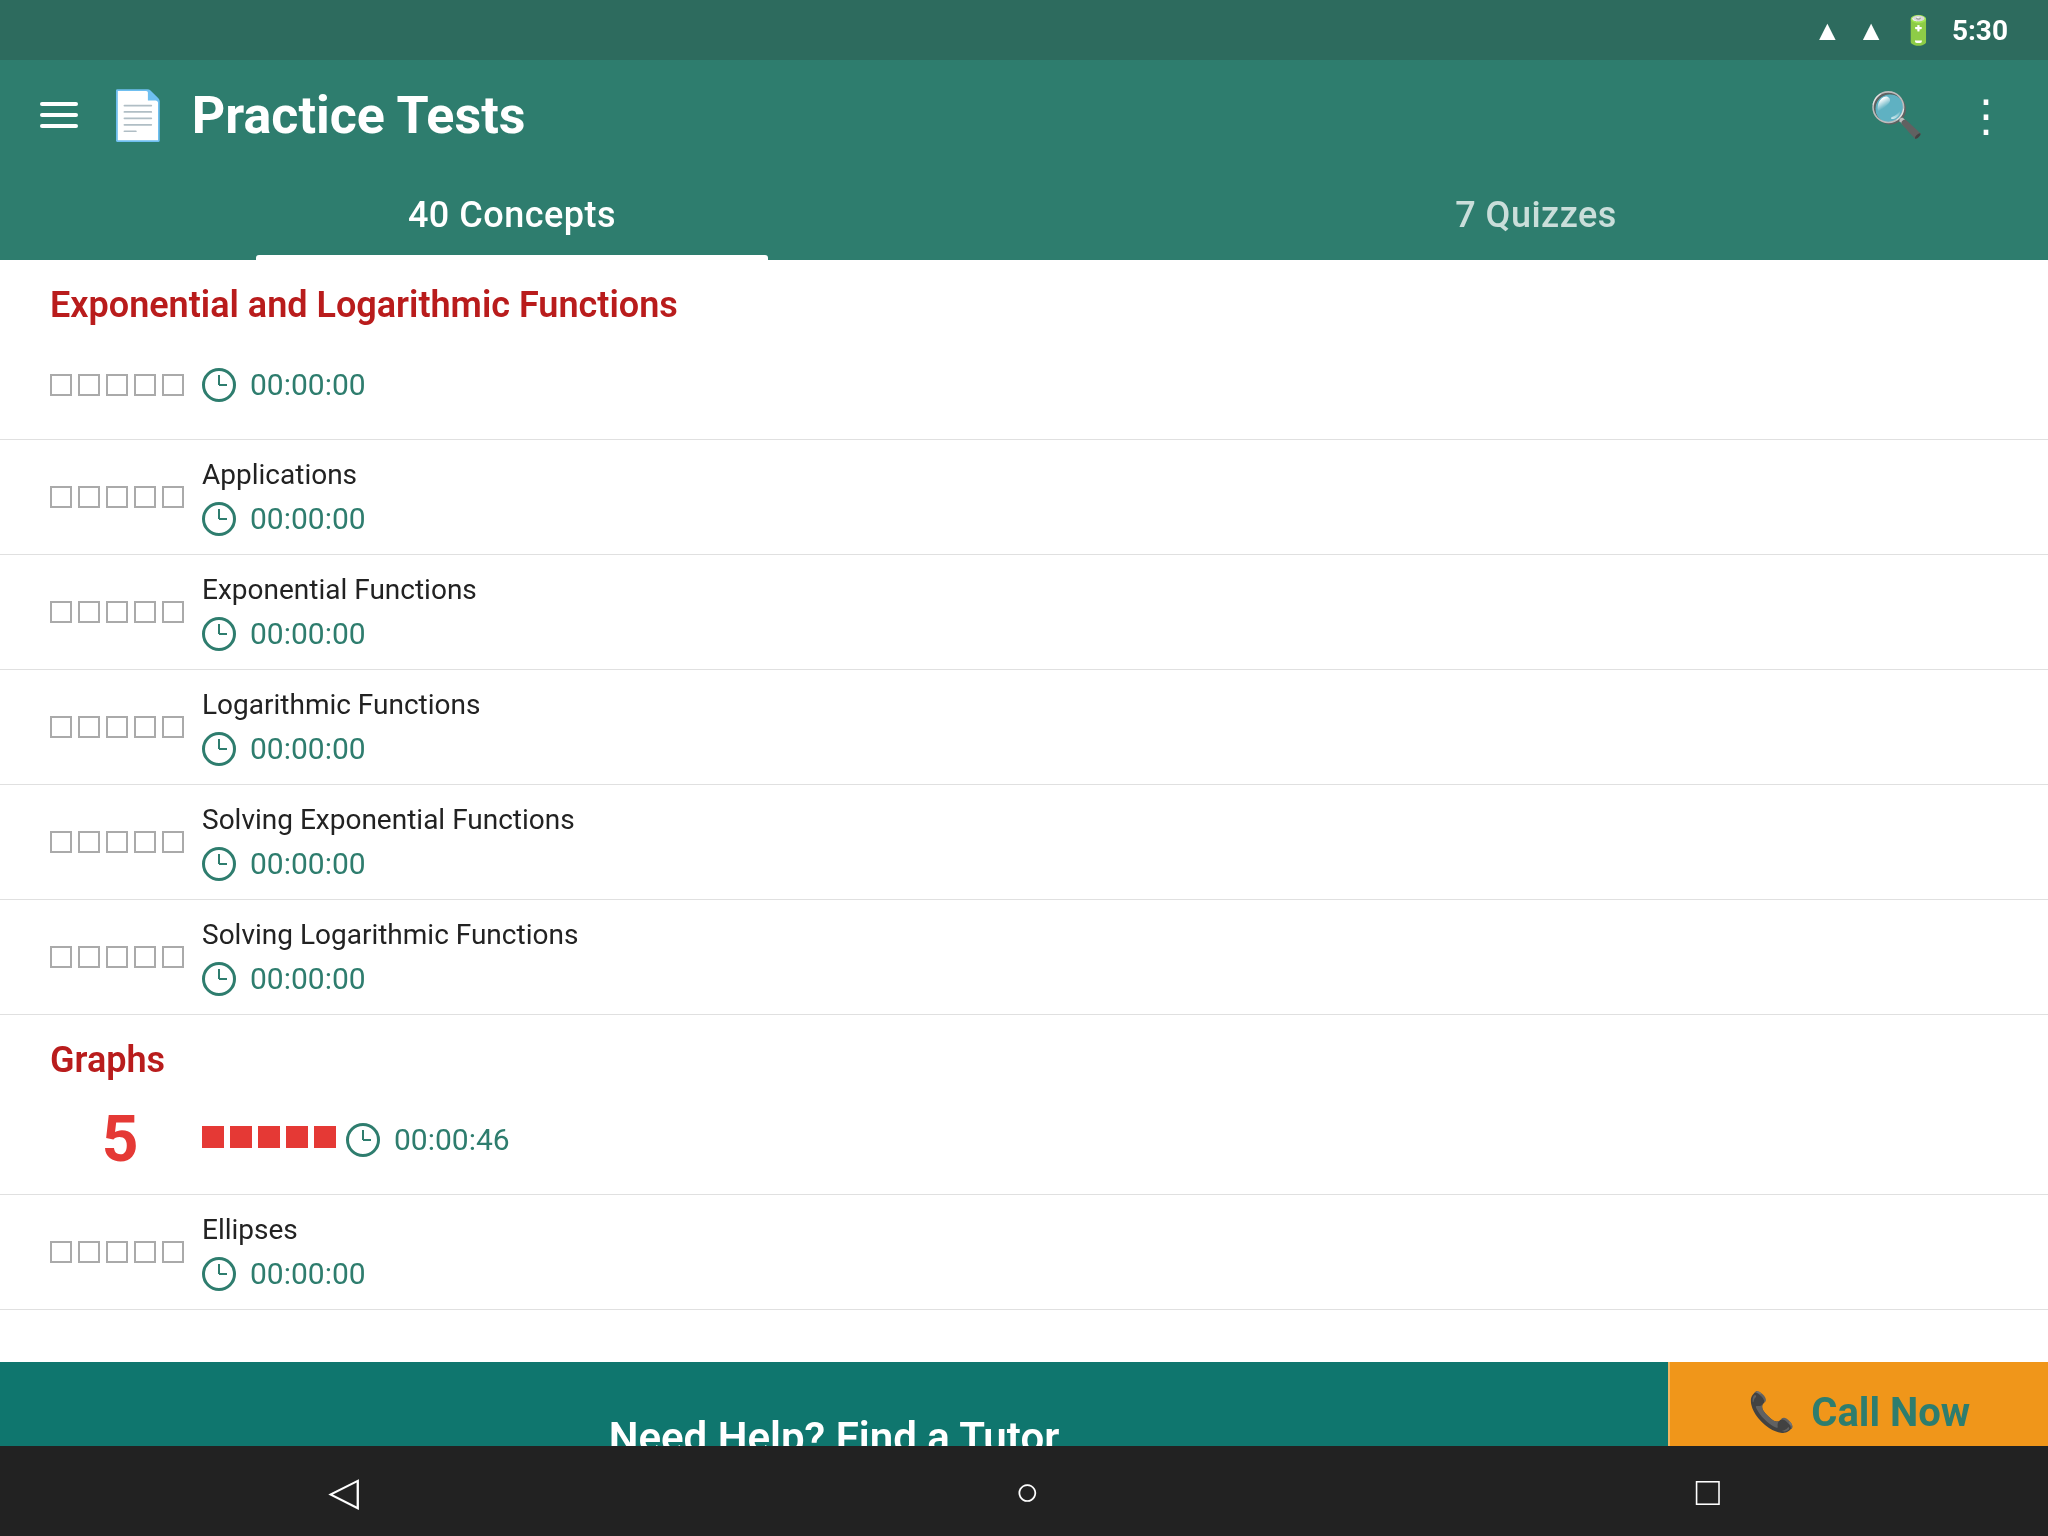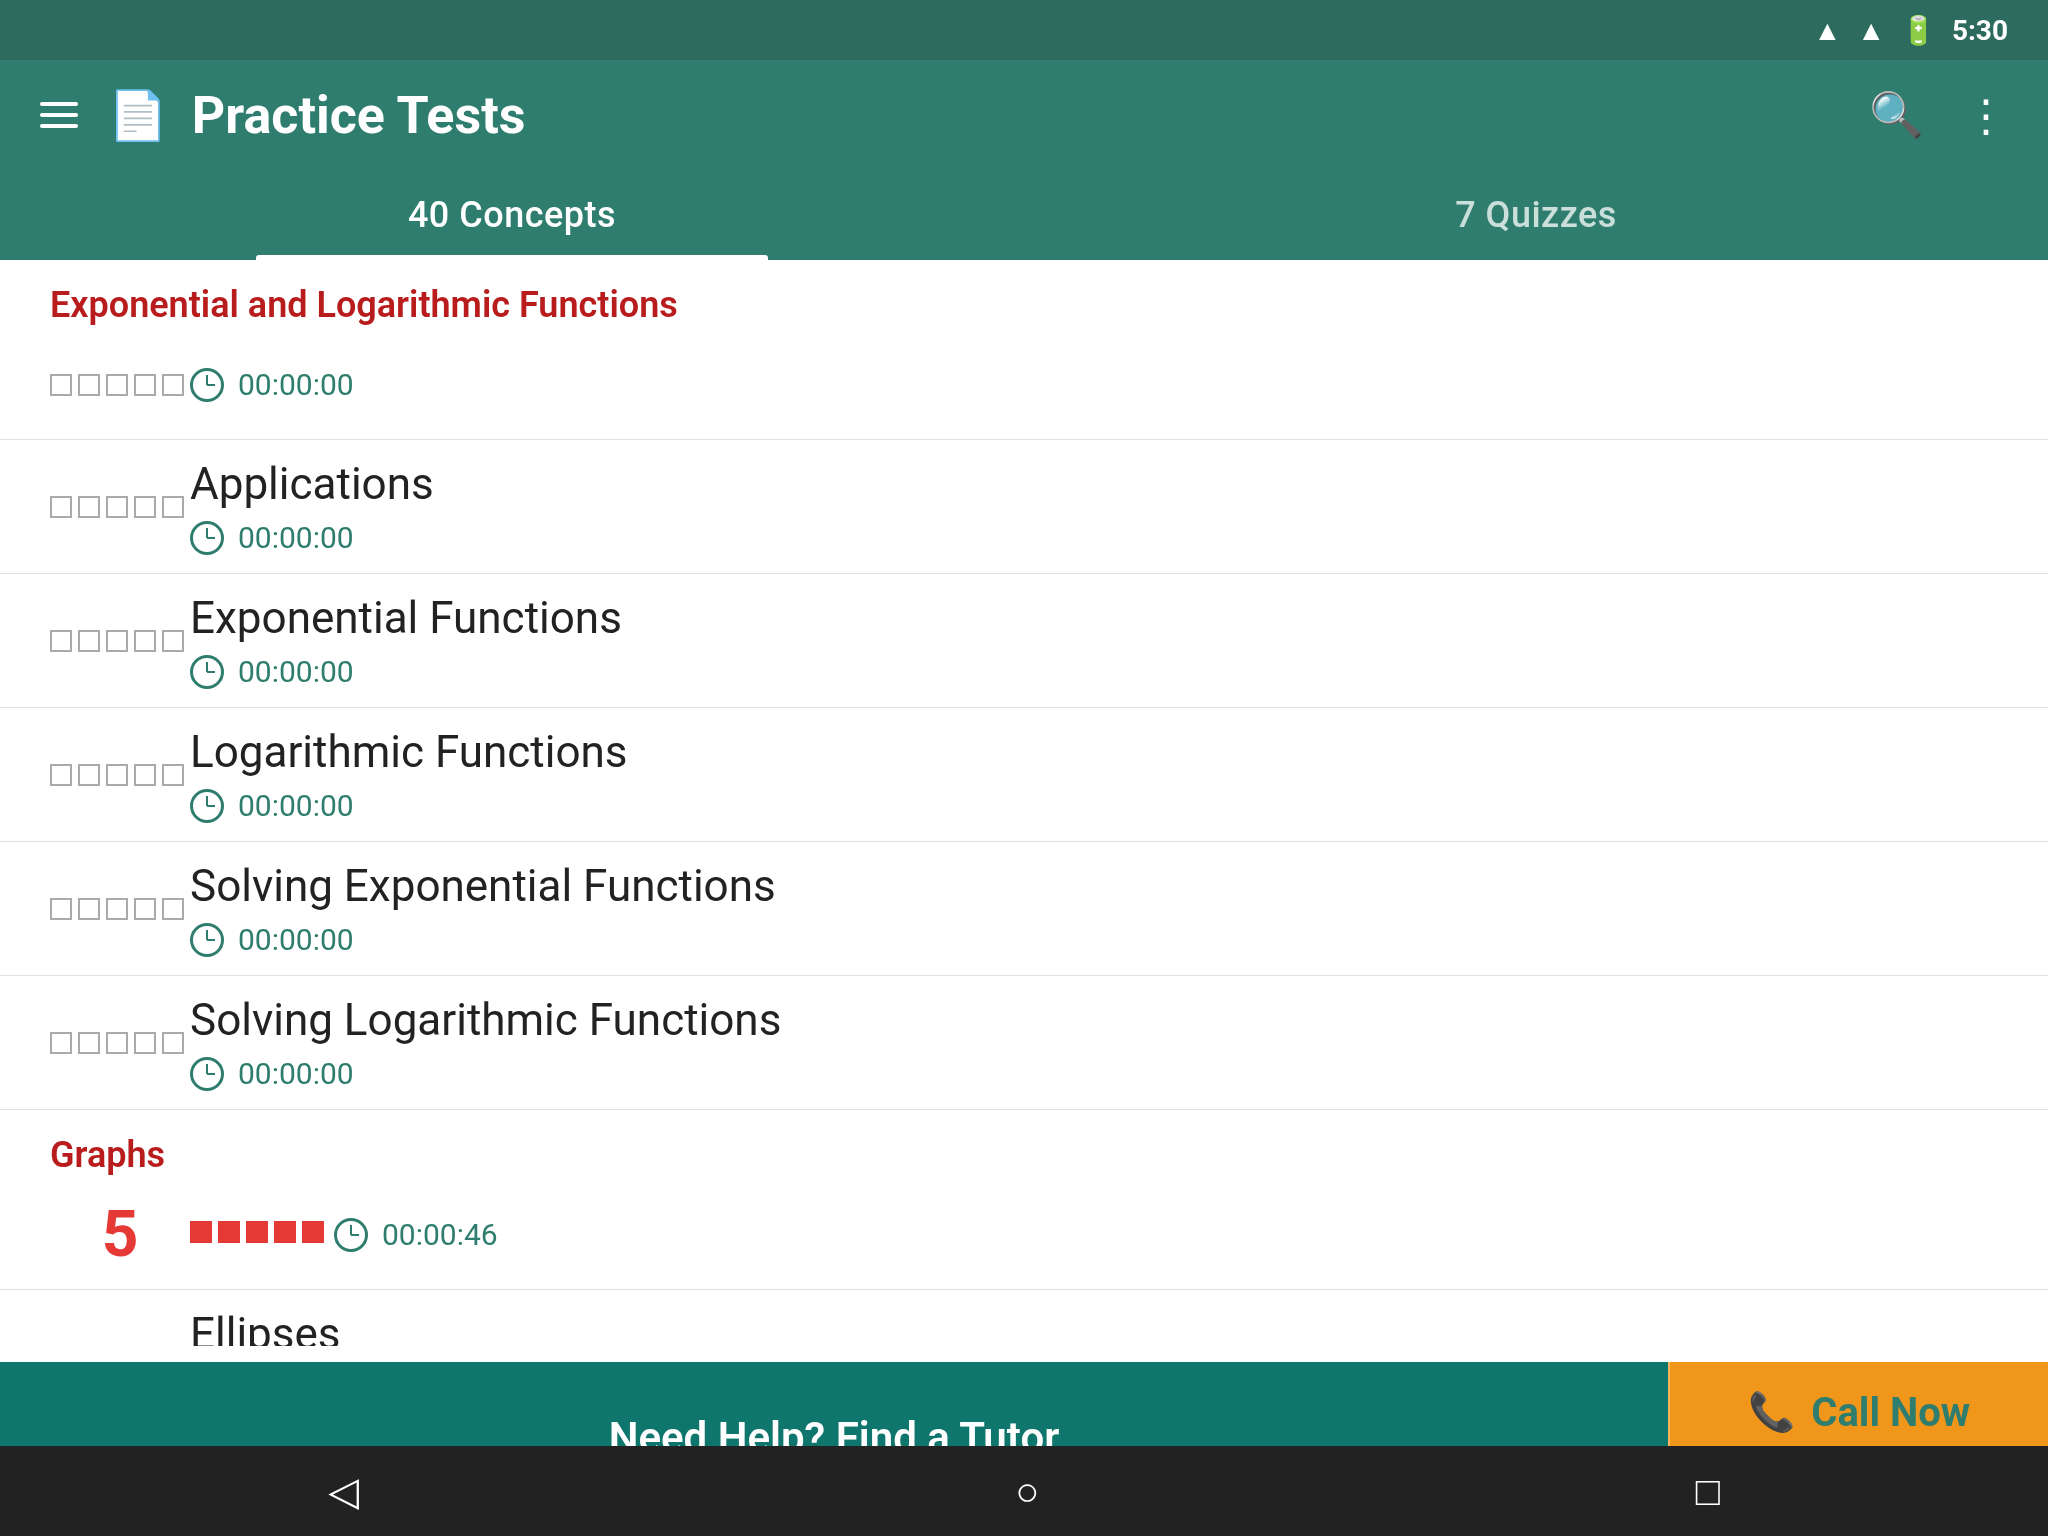--- a/index.html
+++ b/index.html
@@ -113,20 +113,21 @@
       font-weight: 600;
     }
 
     
     .concept-row {
       display: flex;
       align-items: center;
       padding: 18px 50px;
       border-bottom: 1px solid #e0e0e0;
       min-height: 110px;
+      gap: 12px;
     }
     .stars-col {
       width: 140px;
       display: flex;
       gap: 6px;
       flex-shrink: 0;
     }
     .star {
       width: 22px;
       height: 22px;
@@ -137,21 +138,21 @@
       background: #e53935;
       border-color: #e53935;
     }
     .row-content {
       flex: 1;
       display: flex;
       flex-direction: column;
       gap: 10px;
     }
     .concept-title {
-      font-size: 44px;
+      font-size: 28px;
       color: #222;
       font-weight: 400;
     }
     .time-row {
       display: flex;
       align-items: center;
       gap: 14px;
       color: #2e7d6e;
       font-size: 30px;
     }

